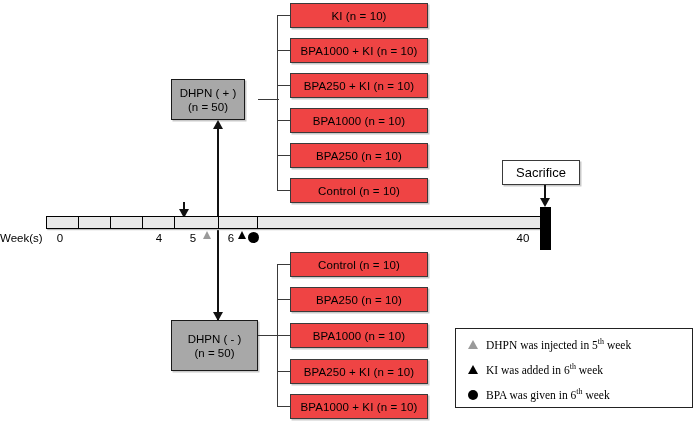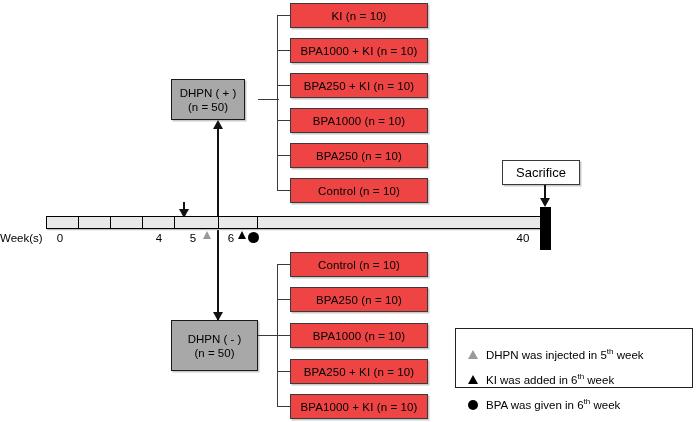--- a/index.html
+++ b/index.html
@@ -267,21 +267,21 @@
   <div class="abs axis-label" style="left:53px; top:232px; width:14px;">0</div>
   <div class="abs axis-label" style="left:152px; top:232px; width:14px;">4</div>
   <div class="abs axis-label" style="left:186px; top:232px; width:14px;">5</div>
   <div class="abs axis-label" style="left:224px; top:232px; width:14px;">6</div>
   <div class="abs axis-label" style="left:513px; top:232px; width:20px;">40</div>
 
   <div class="abs marker-tri-gray" style="left:203px; top:231px;"></div>
   <div class="abs marker-tri-black" style="left:238px; top:231px;"></div>
   <div class="abs marker-circ" style="left:248px; top:232px;"></div>
 
-  <div class="abs legend-box" style="left:455px; top:328px; width:238px; height:60px; padding:13px 0 0 4px;">
+  <div class="abs legend-box" style="left:455px; top:328px; width:238px; height:80px; padding:3px 0 0 4px;font-family:Liberation Serif, serif;">
 
     <div class="legend-row">
       <span class="legend-sym">
         <span class="tri tri-gray"></span>
       </span>
       <span><span>DHPN was injected in 5</span><sup>th</sup><span> week</span></span>
     </div>
 
     <div class="legend-row">
       <span class="legend-sym">

